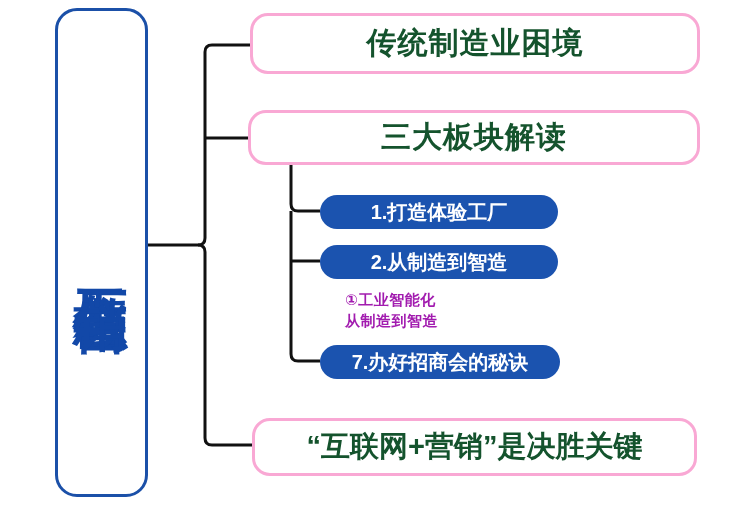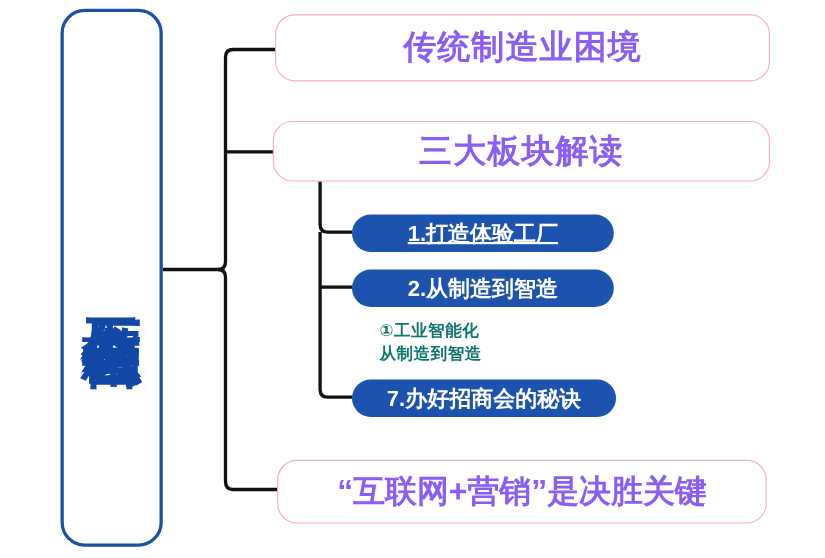--- a/index.html
+++ b/index.html
@@ -47,27 +47,27 @@
     line-height: 1.04;
     letter-spacing: 2px;
     color: #1248A8;
     white-space: nowrap;
   }
 
   
   .branch-box {
     position: absolute;
     box-sizing: border-box;
-    border: 1px solid #f9a8d4;
+    border: 3px solid #f9a8d4;
     border-radius: 18px;
     background: #ffffff;
     display: flex;
     align-items: center;
     justify-content: center;
-    color: #8b5cf6;
+    color: #14532d;
     font-weight: bold;
     white-space: nowrap;
   }
   #branch-1 { left: 250px; top: 13px;  width: 450px; height: 61px; font-size: 30px; letter-spacing: 1px; }
   #branch-2 { left: 248px; top: 110px; width: 452px; height: 55px; font-size: 30px; letter-spacing: 1px; }
   #branch-4 { left: 252px; top: 418px; width: 445px; height: 58px; font-size: 29px; letter-spacing: 0px; }
 
   
   .pill {
     position: absolute;
@@ -78,31 +78,31 @@
     border-radius: 17px;
     background: #1B53AF;
     color: #ffffff;
     font-size: 20px;
     font-weight: bold;
     display: flex;
     align-items: center;
     justify-content: center;
     white-space: nowrap;
   }
-  #pill-1 { top: 195px; text-decoration: underline; }
+  #pill-1 { top: 195px; }
   #pill-2 { top: 245px; justify-content: center; }
   #pill-3 { top: 345px; width: 240px; }
 
   
   .subitem {
     position: absolute;
     left: 345px;
     font-size: 15px;
     font-weight: bold;
-    color: #0f766e;
+    color: #a21caf;
     white-space: nowrap;
     letter-spacing: 0.5px;
   }
   #sub-1 { top: 291px; }
   #sub-2 { top: 312px; }
 </style>
 </head>
 <body>
 
 <div id="canvas">

